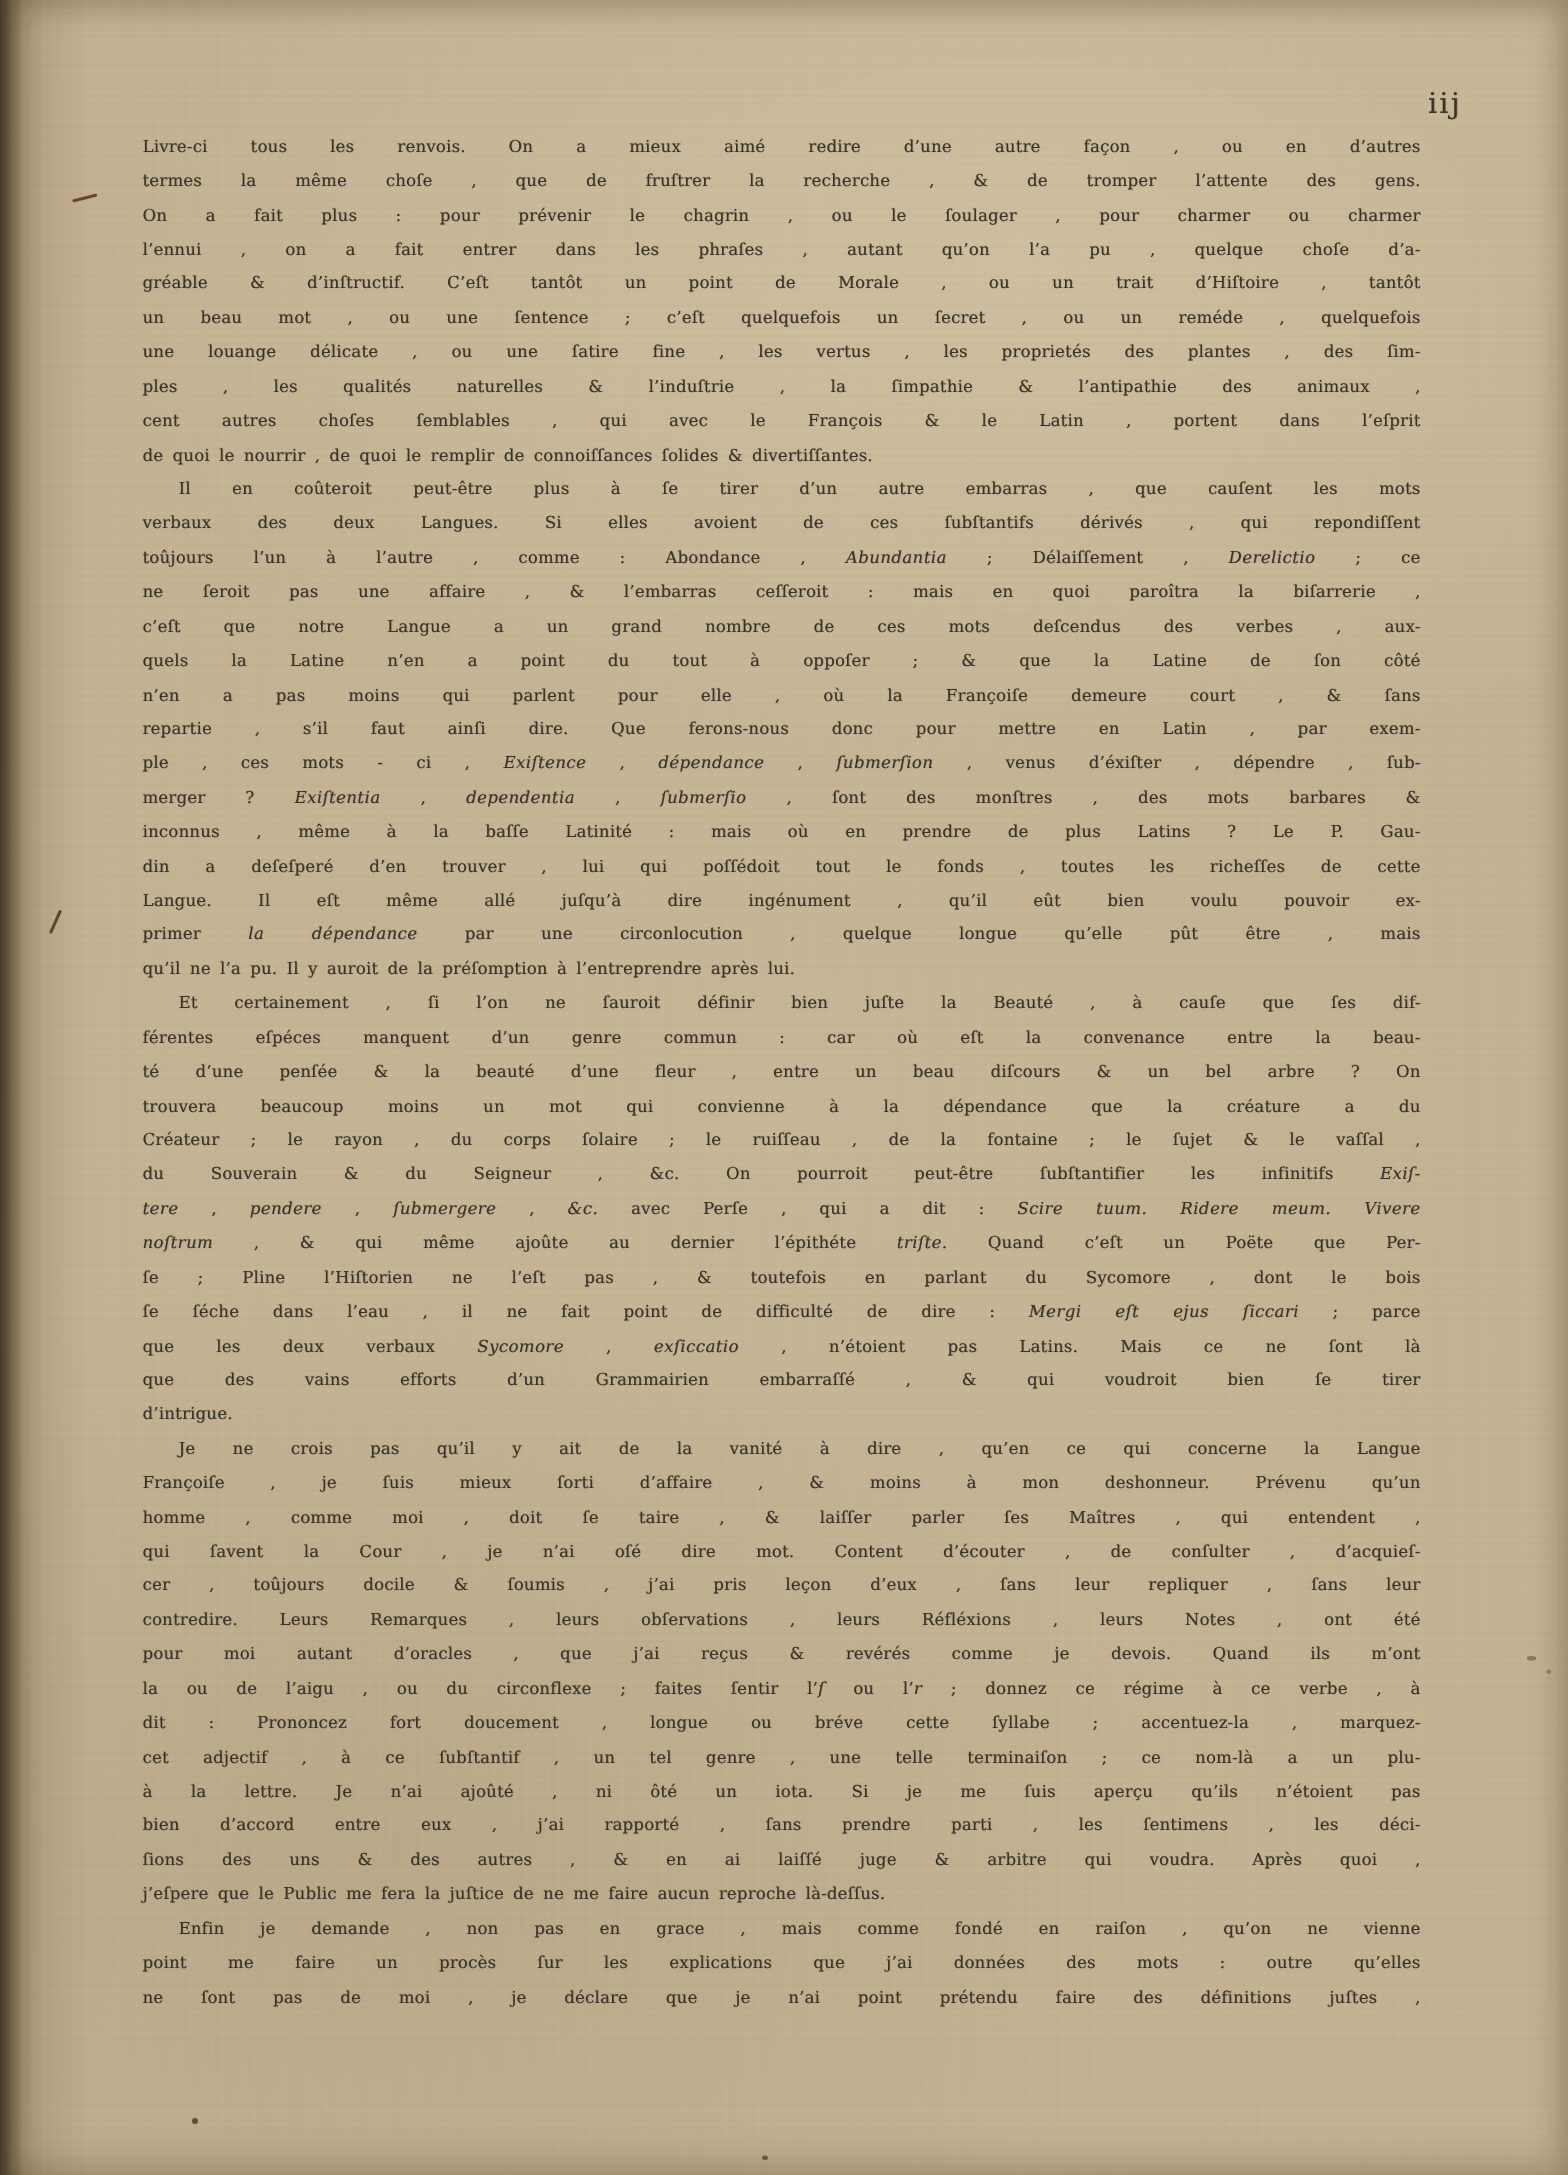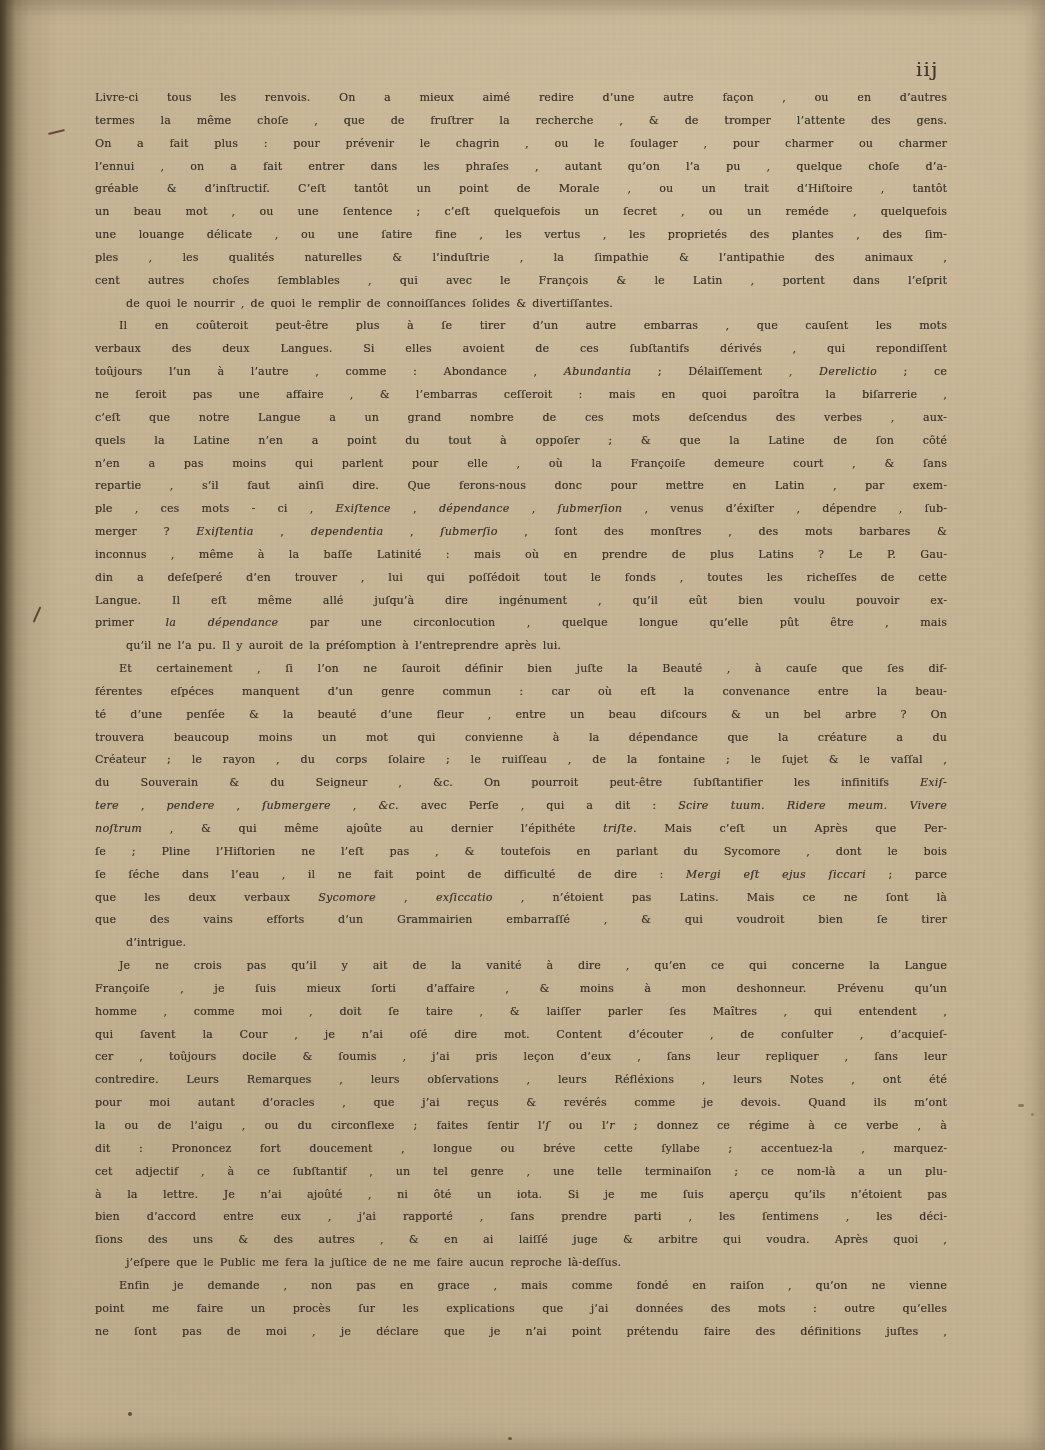--- a/index.html
+++ b/index.html
@@ -28,41 +28,41 @@
       rgba(84,70,48,0.72) 7px,
       rgba(118,101,72,0.42) 16px,
       rgba(138,120,88,0.22) 30px,
       rgba(150,132,100,0.0) 60px);
   }
   .vignette {
     position: absolute; inset: 0; pointer-events: none;
     box-shadow: inset 0 6px 18px rgba(80,66,44,0.22), inset 0 -10px 24px rgba(80,66,44,0.18), inset -8px 0 20px rgba(90,76,52,0.12);
   }
   .pagenum {
-    position: absolute; left: 916px; top: 58px;
+    position: absolute; left: 952px; top: 58px;
     font-size: 19px; letter-spacing: 1.5px;
     color: #3a342b;
     text-shadow: 0.3px 0.3px 0.6px rgba(58,52,43,0.5);
   }
   .textblock {
     position: absolute; left: 95px; top: 87px; width: 852px;
     color: #39332a;
     font-size: 11px;
     line-height: 22.85px;
     letter-spacing: 0.15px;
     word-spacing: 2.5px;
     text-shadow: 0.3px 0.3px 0.55px rgba(56,49,40,0.5);
   }
   .line {
     text-align: justify;
     text-align-last: justify;
     text-justify: inter-word;
     min-height: 22.85px;
   }
-  .line.last { text-align-last: left; margin-left: 31px; }
+  .line.last { text-align-last: left; }
   .line.indent { text-indent: 24px; }
   .line em { letter-spacing: 0.3px; }
   .speck { position: absolute; pointer-events: none; }
   .speck.dash   { left: 48px;  top: 131px;  width: 17px; height: 2px; background: #6e4336; transform: rotate(-14deg); border-radius: 1px; }
   .speck.slash  { left: 36px;  top: 606px;  width: 2px;  height: 17px; background: #564939; transform: rotate(24deg); border-radius: 1px; }
   .speck.dot1   { left: 128px; top: 1412px; width: 4px;  height: 4px; background: #5c4e3d; border-radius: 50%; }
   .speck.dot2   { left: 1018px;top: 1104px; width: 6px;  height: 3px; background: #8a7a5e; border-radius: 40%; }
   .speck.dot3   { left: 508px; top: 1437px; width: 4px;  height: 3px; background: #6b5c46; border-radius: 50%; }
   .speck.dot4   { left: 1031px;top: 1113px; width: 3px;  height: 3px; background: #958565; border-radius: 50%; }
 </style>
@@ -100,21 +100,21 @@
     <div class="line"><span>Langue. Il eſt même allé juſqu’à dire ingénument , qu’il eût bien voulu pouvoir ex-</span></div>
     <div class="line"><span>primer </span><em>la dépendance</em><span> par une circonlocution , quelque longue qu’elle pût être , mais</span></div>
     <div class="line last"><span>qu’il ne l’a pu. Il y auroit de la préſomption à l’entreprendre après lui.</span></div>
     <div class="line indent"><span>Et certainement , ſi l’on ne ſauroit définir bien juſte la Beauté , à cauſe que ſes dif-</span></div>
     <div class="line"><span>férentes eſpéces manquent d’un genre commun : car où eſt la convenance entre la beau-</span></div>
     <div class="line"><span>té d’une penſée &amp; la beauté d’une fleur , entre un beau diſcours &amp; un bel arbre ? On</span></div>
     <div class="line"><span>trouvera beaucoup moins un mot qui convienne à la dépendance que la créature a du</span></div>
     <div class="line"><span>Créateur ; le rayon , du corps ſolaire ; le ruiſſeau , de la fontaine ; le ſujet &amp; le vaſſal ,</span></div>
     <div class="line"><span>du Souverain &amp; du Seigneur , &amp;c. On pourroit peut-être ſubſtantifier les infinitifs </span><em>Exiſ-</em></div>
     <div class="line"><em>tere</em><span> , </span><em>pendere</em><span> , </span><em>ſubmergere</em><span> , </span><em>&amp;c.</em><span> avec Perſe , qui a dit : </span><em>Scire tuum. Ridere meum. Vivere</em></div>
-    <div class="line"><em>noſtrum</em><span> , &amp; qui même ajoûte au dernier l’épithéte </span><em>triſte</em><span>. Mais c’eſt un Après que Per-</span></div>
+    <div class="line"><em>noſtrum</em><span> , &amp; qui même ajoûte au dernier l’épithéte </span><em>triſte</em><span>. Quand c’eſt un Poëte que Per-</span></div>
     <div class="line"><span>ſe ; Pline l’Hiſtorien ne l’eſt pas , &amp; toutefois en parlant du Sycomore , dont le bois</span></div>
     <div class="line"><span>ſe ſéche dans l’eau , il ne fait point de difficulté de dire : </span><em>Mergi eſt ejus ſiccari</em><span> ; parce</span></div>
     <div class="line"><span>que les deux verbaux </span><em>Sycomore</em><span> , </span><em>exſiccatio</em><span> , n’étoient pas Latins. Mais ce ne ſont là</span></div>
     <div class="line"><span>que des vains efforts d’un Grammairien embarraſſé , &amp; qui voudroit bien ſe tirer</span></div>
     <div class="line last"><span>d’intrigue.</span></div>
     <div class="line indent"><span>Je ne crois pas qu’il y ait de la vanité à dire , qu’en ce qui concerne la Langue</span></div>
     <div class="line"><span>Françoiſe , je ſuis mieux ſorti d’affaire , &amp; moins à mon deshonneur. Prévenu qu’un</span></div>
     <div class="line"><span>homme , comme moi , doit ſe taire , &amp; laiſſer parler ſes Maîtres , qui entendent ,</span></div>
     <div class="line"><span>qui ſavent la Cour , je n’ai oſé dire mot. Content d’écouter , de conſulter , d’acquieſ-</span></div>
     <div class="line"><span>cer , toûjours docile &amp; ſoumis , j’ai pris leçon d’eux , ſans leur repliquer , ſans leur</span></div>

